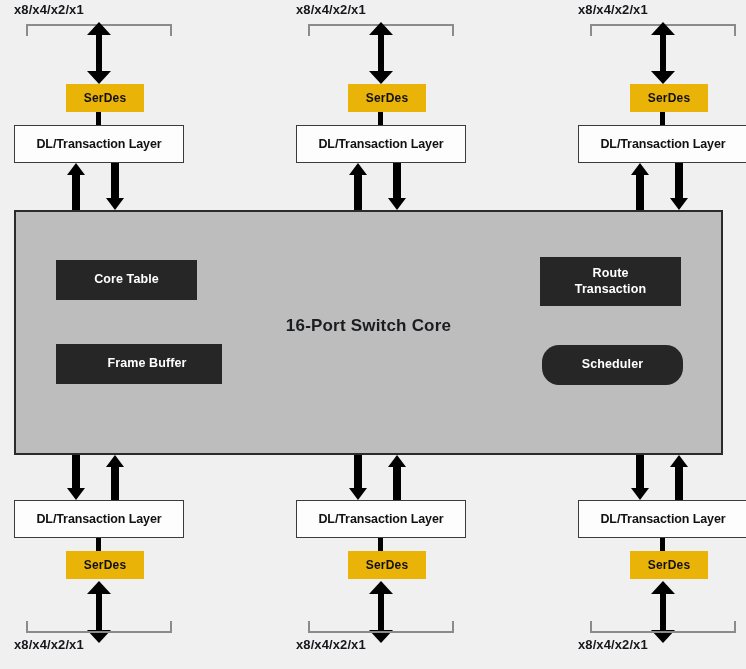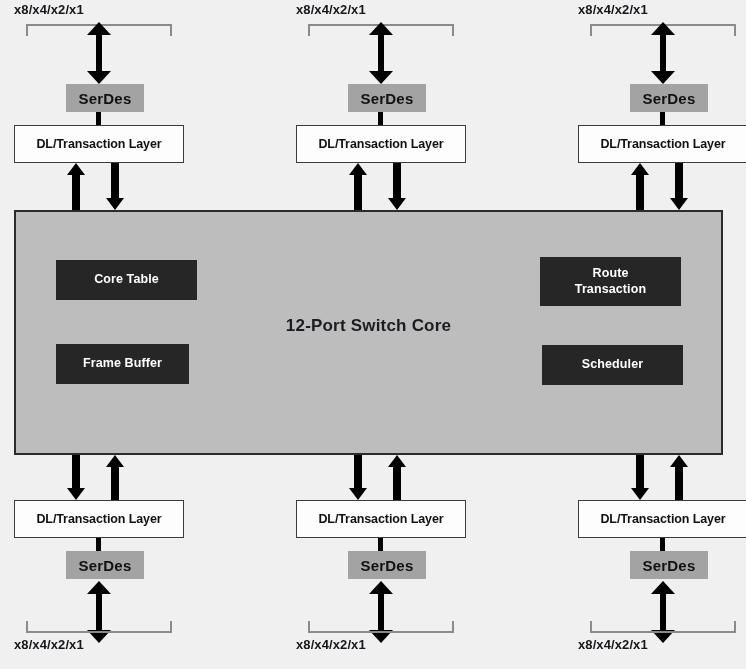--- a/index.html
+++ b/index.html
@@ -35,22 +35,22 @@
 
   
   .biarrow{position:absolute;width:24px;}
   .biarrow .shaft{position:absolute;left:9px;top:10px;bottom:10px;width:6px;background:#000;}
   .biarrow .head{position:absolute;left:0;width:0;height:0;border-left:12px solid transparent;border-right:12px solid transparent;}
   .biarrow .head.up{top:0;border-bottom:13px solid #000;}
   .biarrow .head.dn{bottom:0;border-top:13px solid #000;}
 
   
   .serdes{
-    position:absolute;background:#a3a3a3;color:#111;
-    font-size:15px;font-weight:bold;
+    position:absolute;background:#eab308;color:#111;
+    font-size:12px;font-weight:bold;
     display:flex;align-items:center;justify-content:center;
     letter-spacing:.2px;
   }
   .dlbox{
     position:absolute;background:#fdfdfd;border:1px solid #3b3b3b;
     color:#111;font-size:12.5px;font-weight:bold;
     display:flex;align-items:center;justify-content:center;
     box-sizing:border-box;letter-spacing:-.1px;white-space:nowrap;
   }
   .stub{position:absolute;width:5px;background:#000;}
@@ -154,32 +154,32 @@
       <div class="head"></div>
       <div class="shaft"></div>
     </div>
     <div class="arrow dn" style="left:92px;top:163px;height:47px;">
       <div class="shaft"></div>
       <div class="head"></div>
     </div>
   </div>
 
   <div id="core">
-    <div id="core-title">12-Port Switch Core</div>
+    <div id="core-title">16-Port Switch Core</div>
 
     <div class="cblock" style="left:40px;top:48px;width:141px;height:40px;">Core Table</div>
 
-    <div class="cblock" style="left:40px;top:132px;width:133px;height:40px;">Frame Buffer</div>
+    <div class="cblock" style="left:40px;top:132px;width:150px;height:40px;padding-left:16px;">Frame Buffer</div>
 
     <div class="cblock" style="left:524px;top:45px;width:141px;height:49px;flex-direction:column;">
       <span>Route</span>
       <span>Transaction</span>
     </div>
 
-    <div class="cblock" style="left:526px;top:133px;width:141px;height:40px;">Scheduler</div>
+    <div class="cblock" style="left:526px;top:133px;width:141px;height:40px;border-radius:17px;">Scheduler</div>
   </div>
 
   <div class="lane lane-bot" style="left:14px;">
     <div class="arrow dn" style="left:53px;top:0px;height:45px;">
       <div class="shaft"></div>
       <div class="head"></div>
     </div>
     <div class="arrow up" style="left:92px;top:0px;height:45px;">
       <div class="head"></div>
       <div class="shaft"></div>

